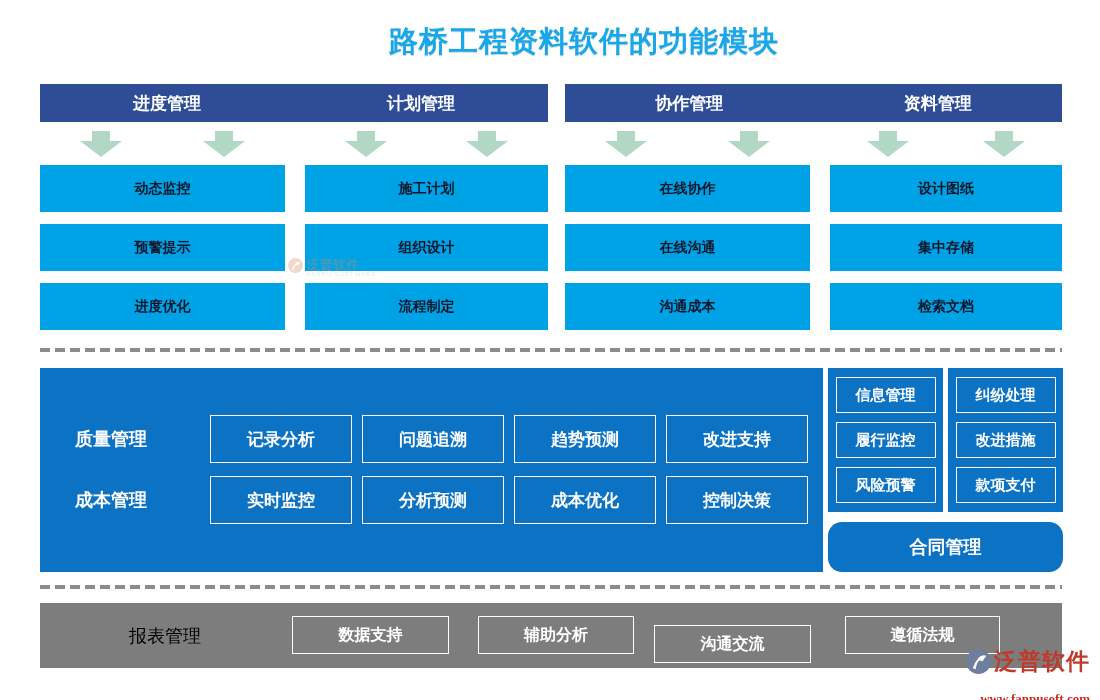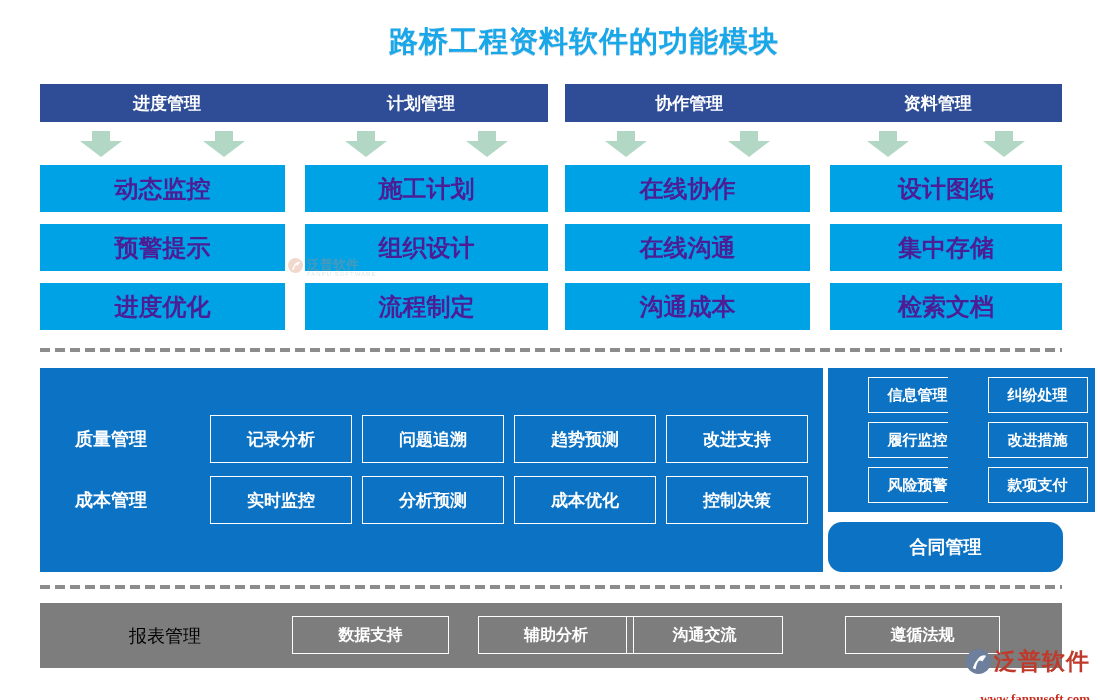--- a/index.html
+++ b/index.html
@@ -19,45 +19,45 @@
     padding-left:34px;
   }
   .hbar{position:absolute; top:84px; height:38px; background:var(--header-bar); display:flex;}
   .hbar-left{left:40px; width:508px;}
   .hbar-right{left:565px; width:497px;}
   .hcell{flex:1; display:flex; align-items:center; justify-content:center;
     color:#fff; font-size:17px; font-weight:bold;}
   .col{position:absolute; top:131px;}
   .arrow-row{height:27px; margin-bottom:7px; display:flex; justify-content:space-around; align-items:flex-start;}
   .ibox{height:47px; margin-bottom:12px; background:var(--item-box); display:flex;
-    align-items:center; justify-content:center; color:#4c1d95; font-size:24px; font-weight:600;}
+    align-items:center; justify-content:center; color:#0f172a; font-size:14px; font-weight:600;}
   .ibox:first-of-type{margin-bottom:13px;}
   .dashline{position:absolute; left:40px; width:1022px; height:4px;
     background:repeating-linear-gradient(90deg, var(--dash) 0 10px, transparent 10px 15px);}
   .dash1{top:348px;} .dash2{top:585px;}
   .mid-panel{position:absolute; left:40px; top:368px; width:783px; height:204px; background:var(--panel);}
   .mid-row{position:absolute; left:35px; display:flex; align-items:center; gap:10px; height:48px;}
   .mid-row-quality{top:47px;} .mid-row-cost{top:108px;}
   .mlabel{width:125px; color:#fff; font-size:18px; font-weight:bold;}
   .mbox{width:140px; height:46px; border:1.5px solid var(--box-border); display:flex;
     align-items:center; justify-content:center; color:#ffffff; font-size:17px; font-weight:600;font-family:Liberation Serif, serif;}
   .rpanel{position:absolute; top:368px; width:115px; height:144px; background:var(--panel);
-    display:flex; flex-direction:column; align-items:center; justify-content:center; gap:9px;padding-left:32px;}
+    display:flex; flex-direction:column; align-items:center; justify-content:center; gap:9px;}
   .rpanel-a{left:828px;} .rpanel-b{left:948px;}
   .rbox{width:98px; height:34px; border:1.5px solid var(--box-border); display:flex;
     align-items:center; justify-content:center; color:#fff; font-size:15px; font-weight:600;}
   .contract-bar{position:absolute; left:828px; top:522px; width:235px; height:50px; background:var(--panel);
     display:flex; align-items:center; justify-content:center; color:#fff; font-size:18px; font-weight:bold;border-radius:14px;}
   .gray-bar{position:absolute; left:40px; top:603px; width:1022px; height:65px; background:var(--gray-bar);}
   .gb-label{position:absolute; left:45px; top:0; width:160px; height:65px; display:flex;
     align-items:center; justify-content:center; color:#000000; font-size:18px; font-weight:normal;}
   .gb-box{position:absolute; top:13px; height:36px; border:1.5px solid var(--box-border); display:flex;
     align-items:center; justify-content:center; color:#fff; font-size:16px; font-weight:600;}
   .gb-box-1{left:252px; width:155px;} .gb-box-2{left:438px; width:154px;}
-  .gb-box-3{left:586px; width:155px;} .gb-box-4{left:805px; width:153px;}
+  .gb-box-3{left:614px; width:155px;margin-top:9px;} .gb-box-4{left:805px; width:153px;}
   .watermark{position:absolute; left:288px; top:258px; opacity:.33; display:flex; gap:4px; align-items:flex-start;}
   .wm-text{display:flex; flex-direction:column; line-height:1;}
   .wm-name{font-size:13px; font-weight:bold; color:#d98b66;}
   .wm-sub{font-size:6px; color:#8fb9a6; letter-spacing:1px;}
   .logo{position:absolute; left:966px; top:646px; display:flex; flex-direction:column; align-items:flex-end;}
   .logo-top{display:flex; align-items:center; gap:3px;}
   .logo-name{font-size:23px; font-weight:bold; color:var(--logo-red); letter-spacing:1px;}
   .logo-url{font-family:"Liberation Serif","DejaVu Serif",serif; font-size:13px; font-weight:bold;
     color:#cc2b1d; margin-top:14px;}
 </style>

